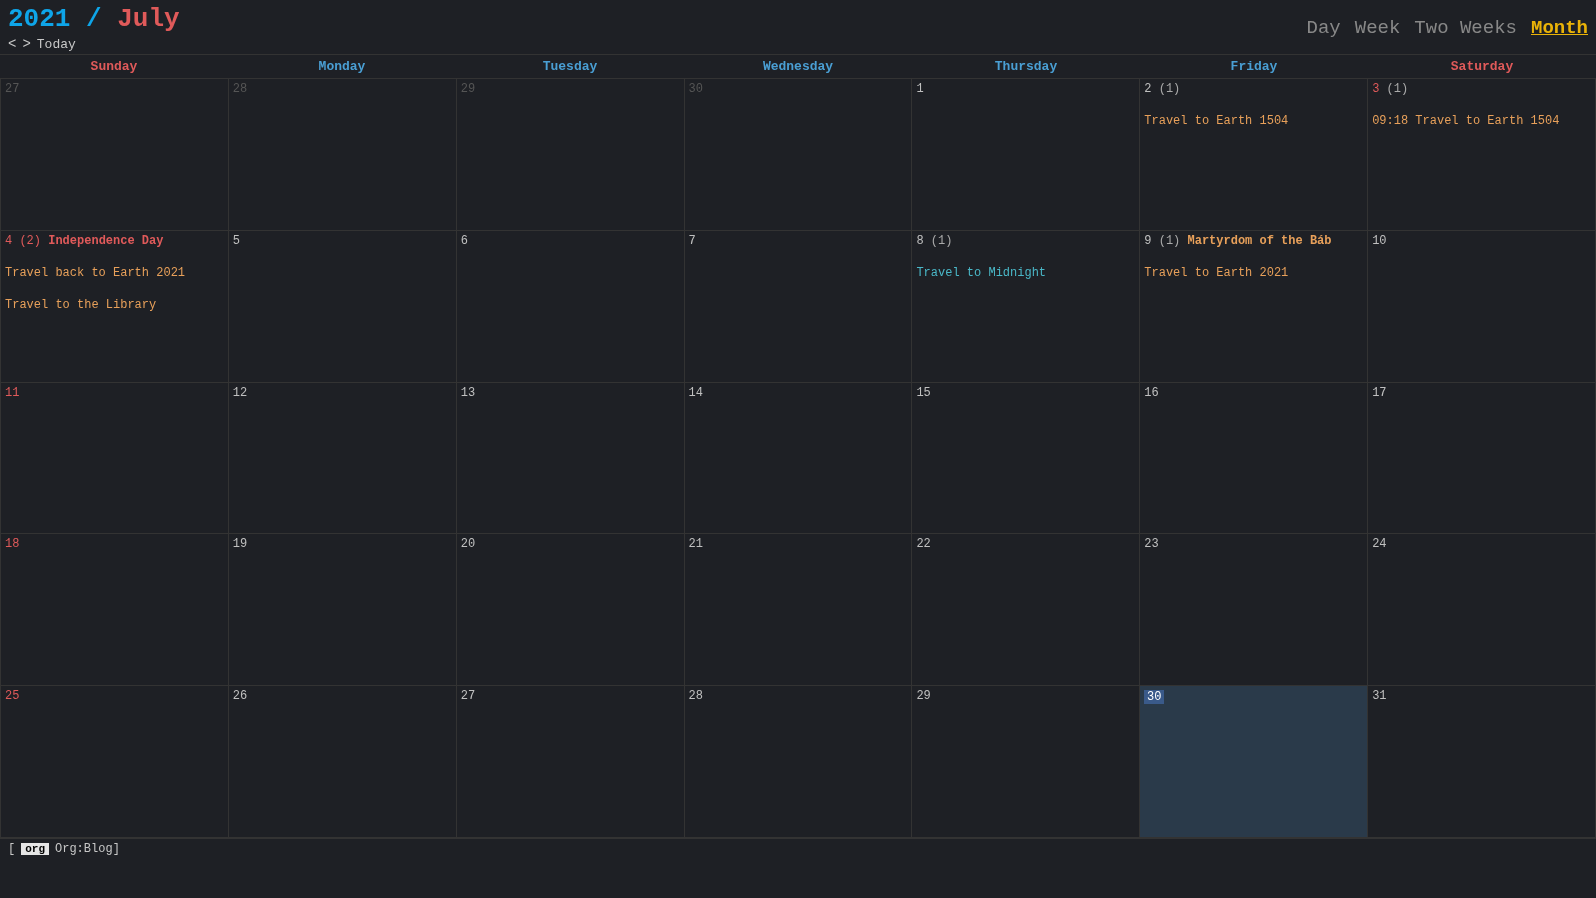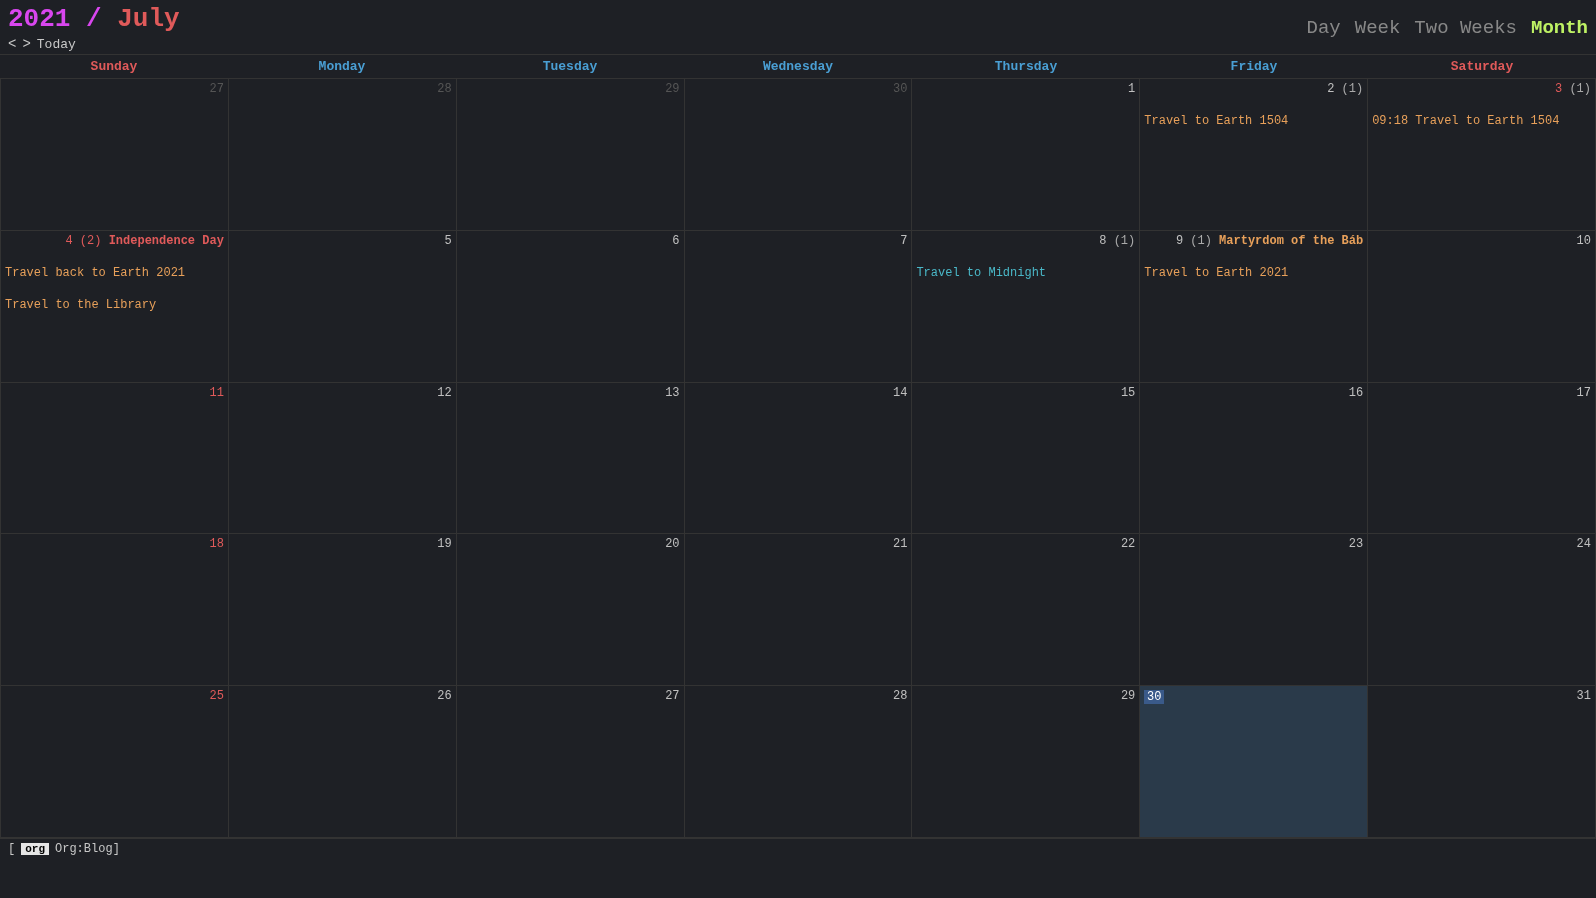--- a/index.html
+++ b/index.html
@@ -16,21 +16,21 @@
       display: flex;
       align-items: center;
       justify-content: space-between;
     }
     #title {
       font-size: 26px;
       font-weight: bold;
       color: #4a9fd4;
     }
     #title span {
-      color: #d946ef;
+      color: #0ea5e9;
     }
     #nav-left {
       display: flex;
       align-items: center;
       gap: 6px;
       margin-top: 2px;
     }
     #nav-left button {
       background: none;
       border: none;
@@ -46,22 +46,23 @@
     #view-switcher {
       display: flex;
       gap: 14px;
       font-size: 19px;
     }
     #view-switcher span {
       color: #888;
       cursor: pointer;
     }
     #view-switcher span.active {
-      color: #bef264;
+      color: #eab308;
       font-weight: bold;
+      text-decoration: underline;
     }
     
     .dow-header {
       display: grid;
       grid-template-columns: repeat(7, 1fr);
       border-top: 1px solid #333;
     }
     .dow-cell {
       text-align: center;
       padding: 4px 0;
@@ -89,21 +90,20 @@
       background: #1e2025;
       min-height: 120px;
     }
     .cal-cell.other-month .day-num {
       color: #555;
     }
     .day-num {
       font-size: 12px;
       color: #c0c0c0;
       margin-bottom: 2px;
-      text-align: right;
     }
     .day-num.today-num {
       background: #3a5a8a;
       color: #fff;
       display: inline-block;
       min-width: 20px;
       text-align: center;
     }
     .day-num.red { color: #e05a5a; }
     .event-count {

